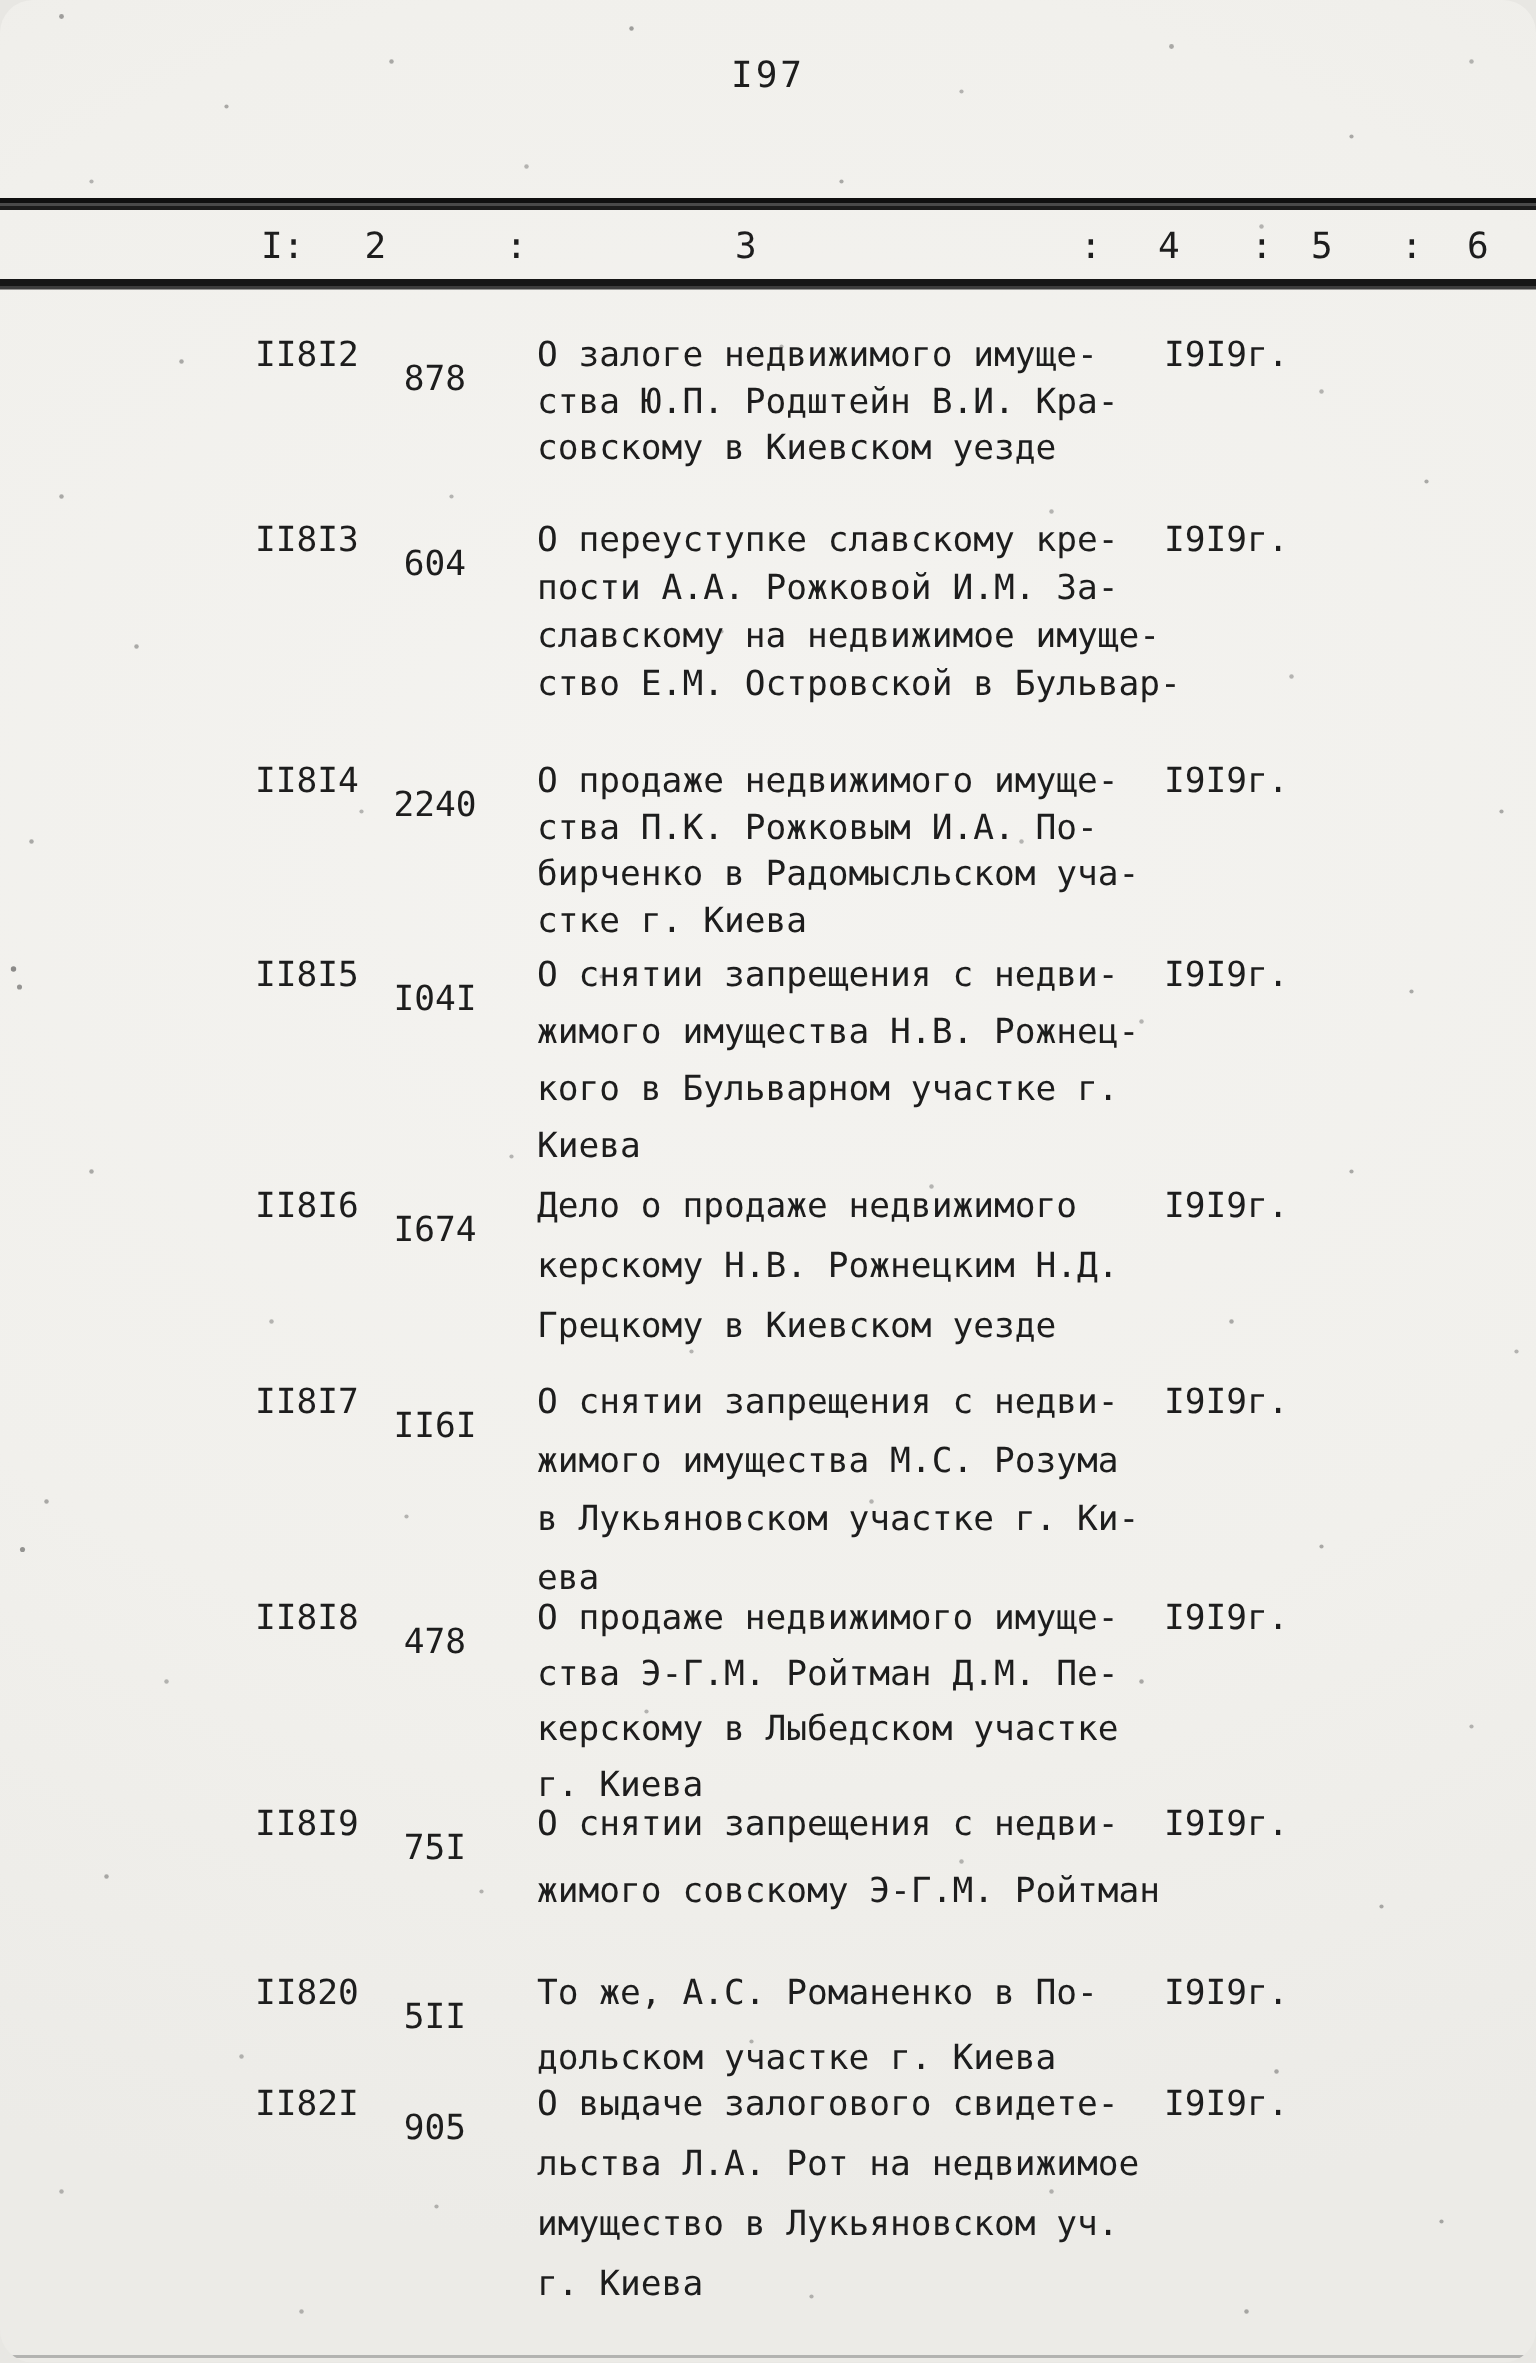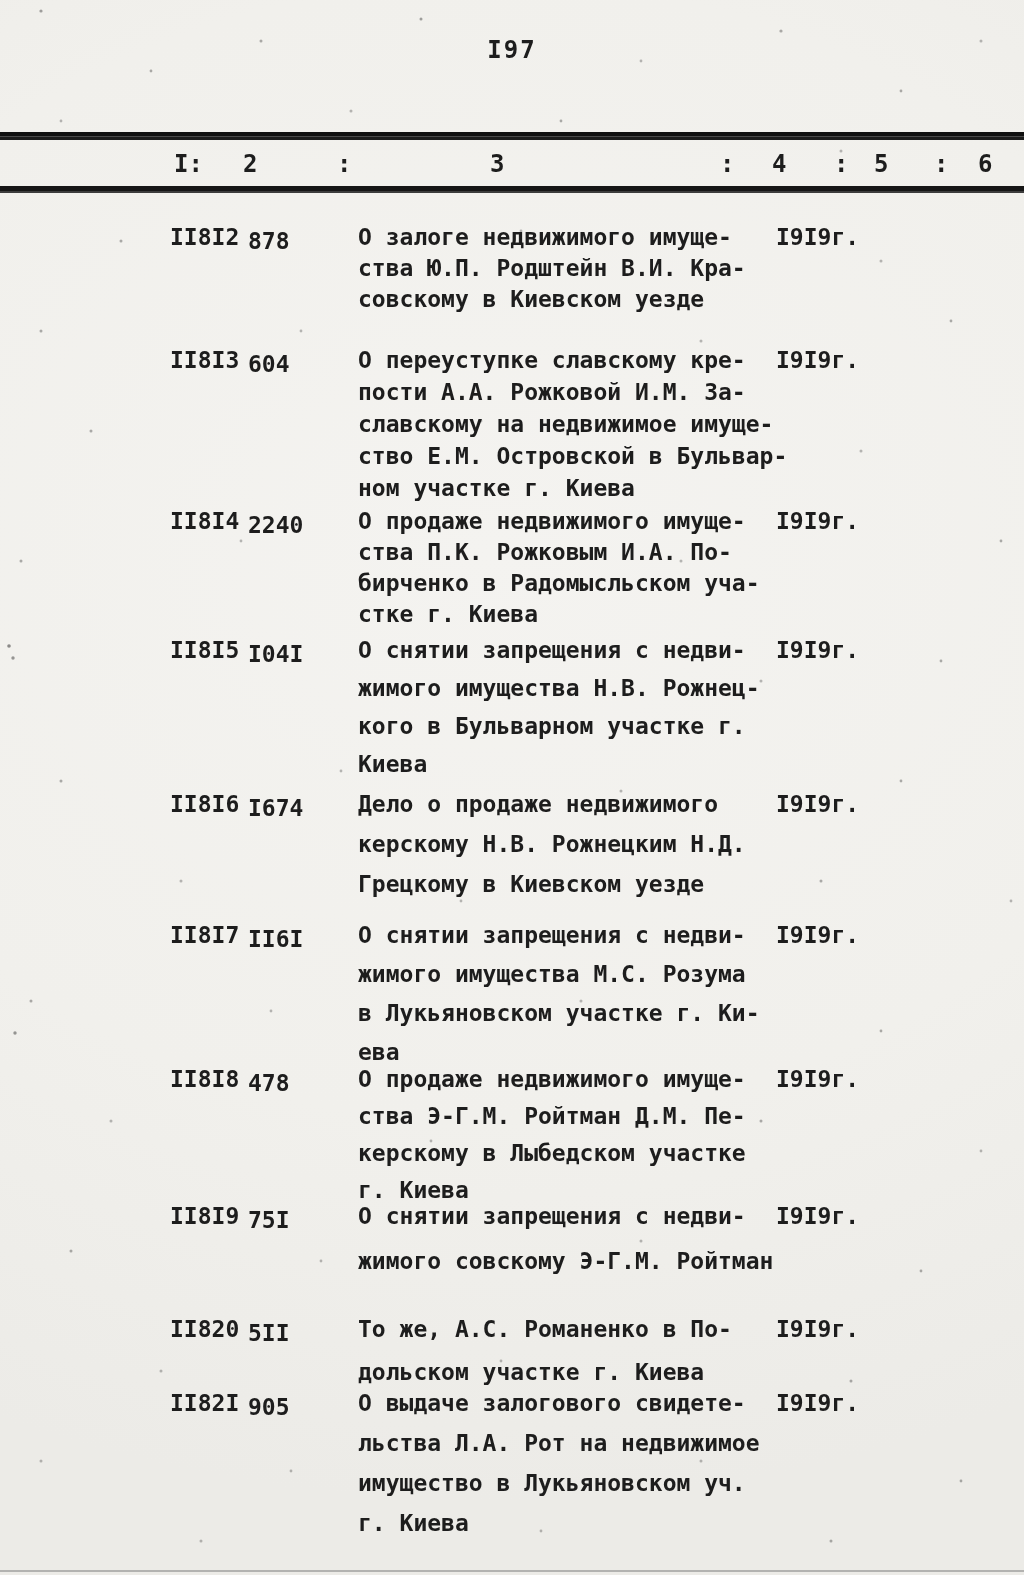--- a/index.html
+++ b/index.html
@@ -1,36 +1,36 @@
 <!DOCTYPE html>
 <html><head>
 <meta charset="utf-8">
 <style>
   html,body{margin:0;padding:0;background:#e8e7e3;}
   .page{
     position:relative;width:1024px;height:1575px;overflow:hidden;
     background:radial-gradient(1200px 950px at 48% 35%, #f4f3f0 0%, #f1f0ec 60%, #ecebe7 100%);
     font-family:"DejaVu Sans Mono","Liberation Mono",monospace;
-    font-weight:bold;color:#1d1d1d;
+    font-weight:normal;color:#1d1d1d;border-radius:22px;
   }
   .pageno{position:absolute;top:36px;left:0;width:100%;text-align:center;
     font-size:24px;letter-spacing:2px;}
   .rule-top{position:absolute;left:0;top:132px;width:1024px;height:8px;
     background:linear-gradient(to bottom,#101010 0 45%,#4a4a4a 45% 65%,#1c1c1c 65% 100%);}
   .rule-mid{position:absolute;left:0;top:186px;width:1024px;height:7px;
     background:linear-gradient(to bottom,#161616 0 70%,#3d3d3d 70% 100%);}
   .rule-bottom{position:absolute;left:0;top:1570px;width:1024px;height:2px;
     background:rgba(110,110,110,.45);}
   .hdr{position:absolute;top:150px;left:0;width:100%;height:36px;font-size:24px;}
   .hdr span{position:absolute;top:0;}
   .hc0{left:174px}.hc1{left:243px}.hc2{left:337px}.hc3{left:490px}.hc4{left:720px}
   .hc5{left:772px}.hc6{left:834px}.hc7{left:874px}.hc8{left:934px}.hc9{left:978px}
   .row{position:absolute;left:0;width:100%;font-size:23px;}
   .row .no{position:absolute;left:170px;top:0;white-space:nowrap;}
-  .row .file{position:absolute;left:248px;top:4px;width:84px;text-align:left;white-space:nowrap;}
+  .row .file{position:absolute;left:248px;top:16px;width:84px;text-align:center;white-space:nowrap;}
   .row .title{position:absolute;left:358px;top:0;width:402px;}
   .row .line{white-space:nowrap;}
   .row .date{position:absolute;left:776px;top:0;white-space:nowrap;}
   .r0{top:222px;line-height:31px}
   .r1{top:344px;line-height:32px}
   .r2{top:506px;line-height:31px}
   .r3{top:631px;line-height:38px}
   .r4{top:784px;line-height:40px}
   .r5{top:916px;line-height:39px}
   .r6{top:1061px;line-height:37px}
@@ -106,21 +106,20 @@
   </div>
 
   <div class="row r1">
     <span class="no">II8I3</span>
     <span class="file">604</span>
     <div class="title">
       <div class="line">О переуступке славскому кре-</div>
       <div class="line">пости А.А. Рожковой И.М. За-</div>
       <div class="line">славскому на недвижимое имуще-</div>
       <div class="line">ство Е.М. Островской в Бульвар-</div>
-      <div class="line">ном участке г. Киева</div>
     </div>
     <span class="date">I9I9г.</span>
   </div>
 
   <div class="row r2">
     <span class="no">II8I4</span>
     <span class="file">2240</span>
     <div class="title">
       <div class="line">О продаже недвижимого имуще-</div>
       <div class="line">ства П.К. Рожковым И.А. По-</div>

